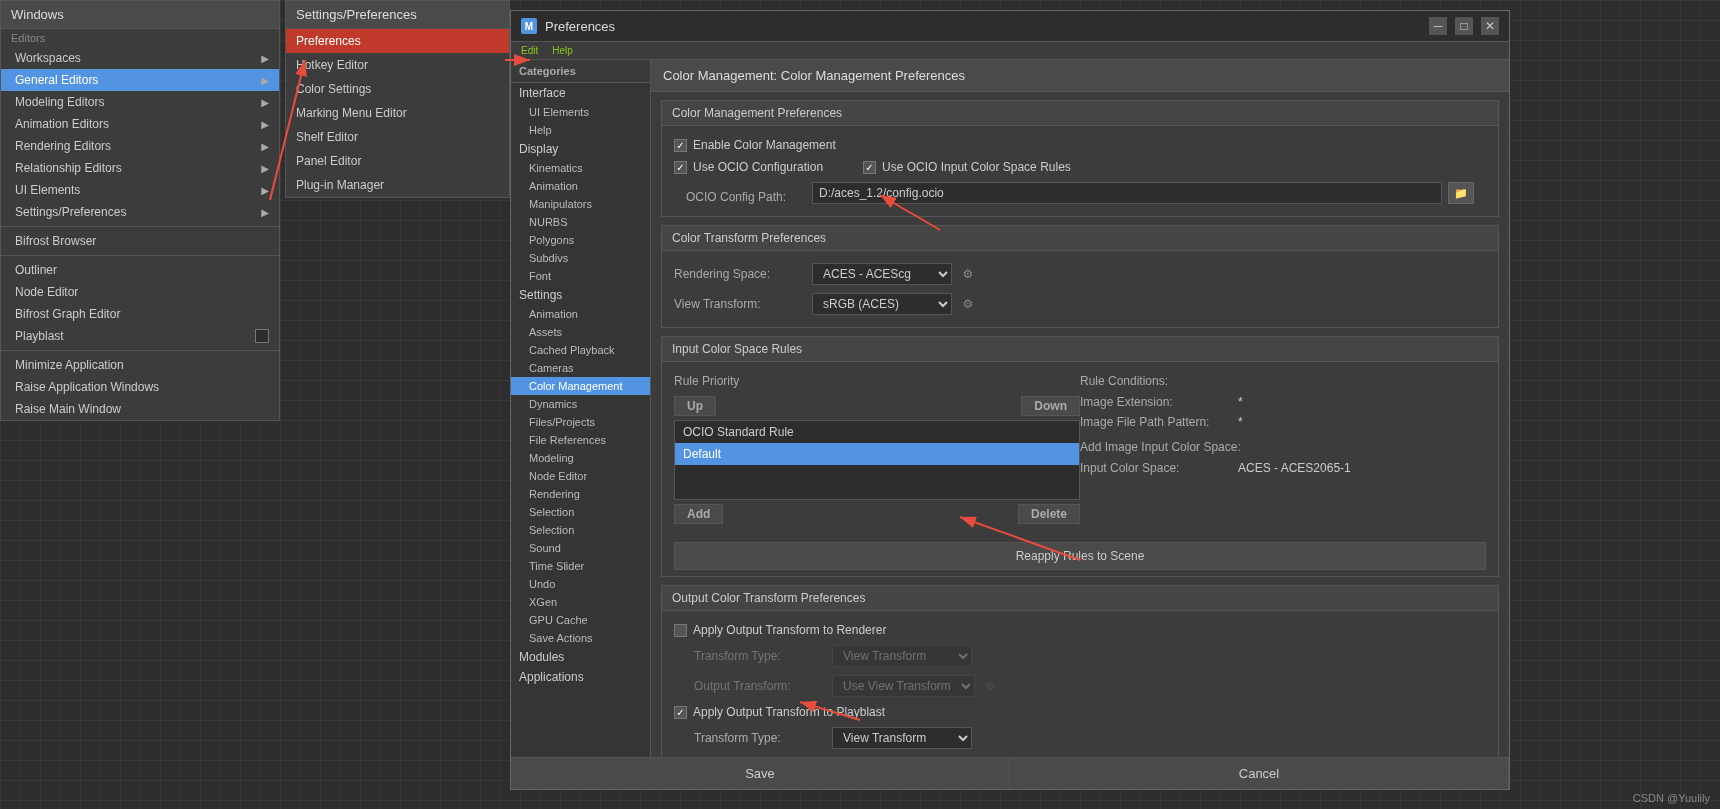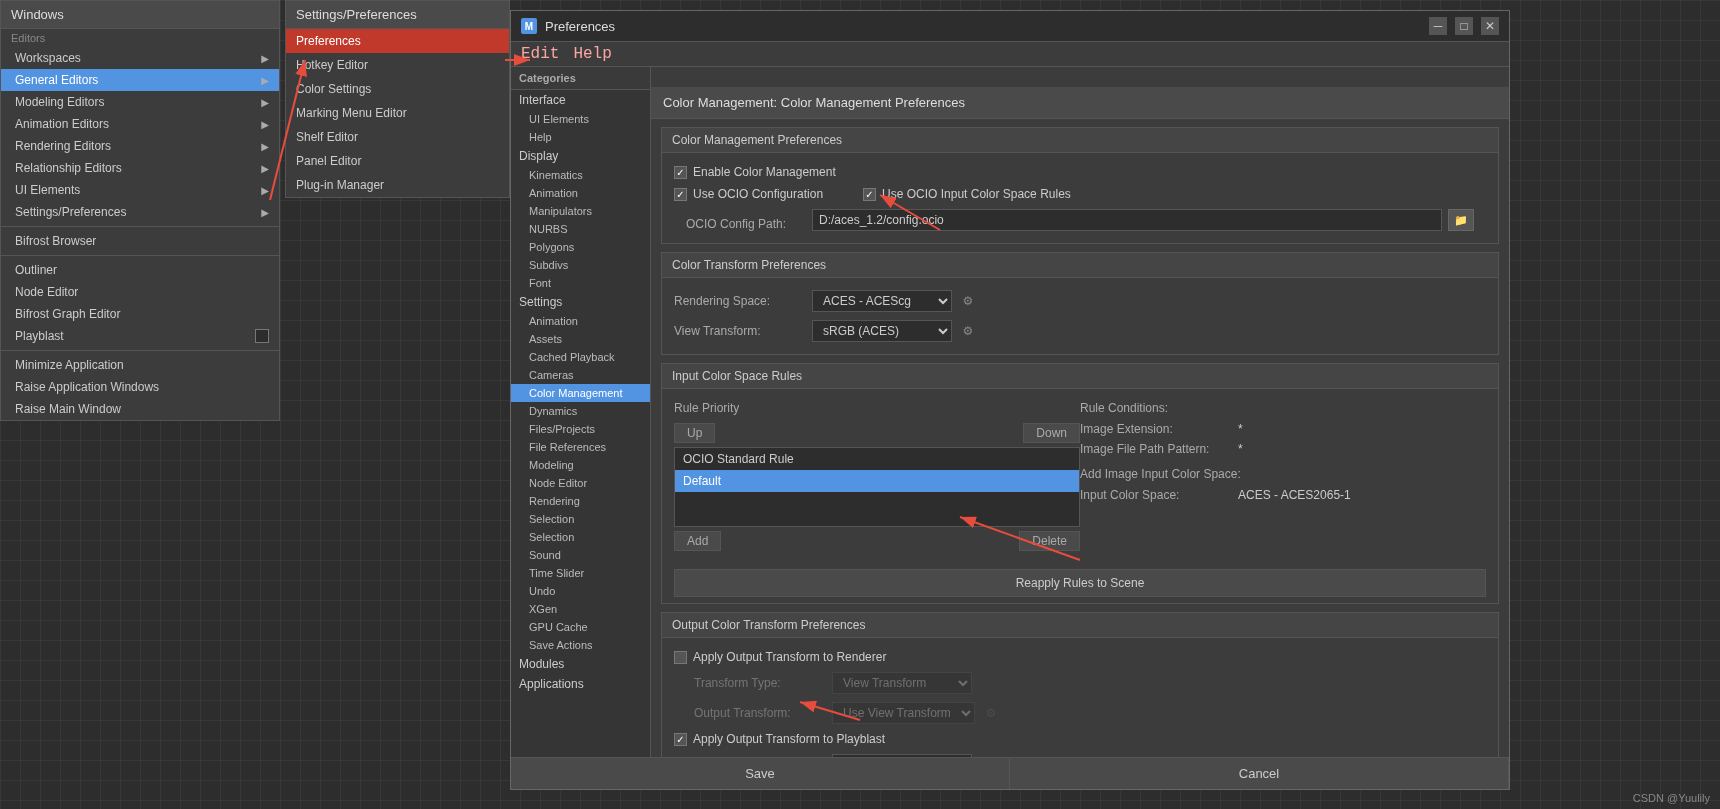--- a/index.html
+++ b/index.html
@@ -139,21 +139,21 @@
     }
 
     .prefs-menubar {
       background: #3c3c3c;
       padding: 3px 10px;
       display: flex; gap: 14px;
       border-bottom: 1px solid #555;
       flex-shrink: 0;
     }
     .prefs-menubar span {
-      cursor: pointer; color: #fca5a5; font-size: 16px; font-family: Liberation Mono, monospace;
+      cursor: pointer; color: #84cc16; font-size: 10px;
     }
 
     .prefs-body {
       display: flex; flex: 1; overflow: hidden;
     }
 
     
     .cat-sidebar {
       width: 140px;
       background: #353535;
@@ -182,21 +182,20 @@
       color: #ccc;
     }
     .cat-item.sub { padding-left: 18px; font-size: 11px; }
 
     
     .prefs-content {
       flex: 1;
       overflow-y: auto;
       padding: 0;
       background: #3c3c3c;
-      margin-top: 20px;
     }
 
     .content-header {
       background: #4a4a4a;
       padding: 8px 12px;
       font-size: 13px;
       color: #ddd;
       border-bottom: 1px solid #555;
     }
 
@@ -257,21 +256,21 @@
     }
     .rule-col-header {
       font-size: 12px; color: #aaa; padding: 4px 0;
     }
     .rule-action-row {
       display: flex; justify-content: space-between; padding: 4px 0;
     }
     .action-btn {
       background: #4a4a4a; border: 1px solid #555;
       color: #aaa; padding: 2px 12px;
-      cursor: pointer; font-size: 12px;
+      cursor: pointer; font-size: 12px; font-weight: bold;
     }
     .rule-list {
       background: #2d2d2d; border: 1px solid #555;
       min-height: 80px;
     }
     .rule-list-item {
       padding: 4px 8px; cursor: pointer; font-size: 12px;
     }
     .rule-list-item.selected { background: #5294e2; color: #fff; }
 

